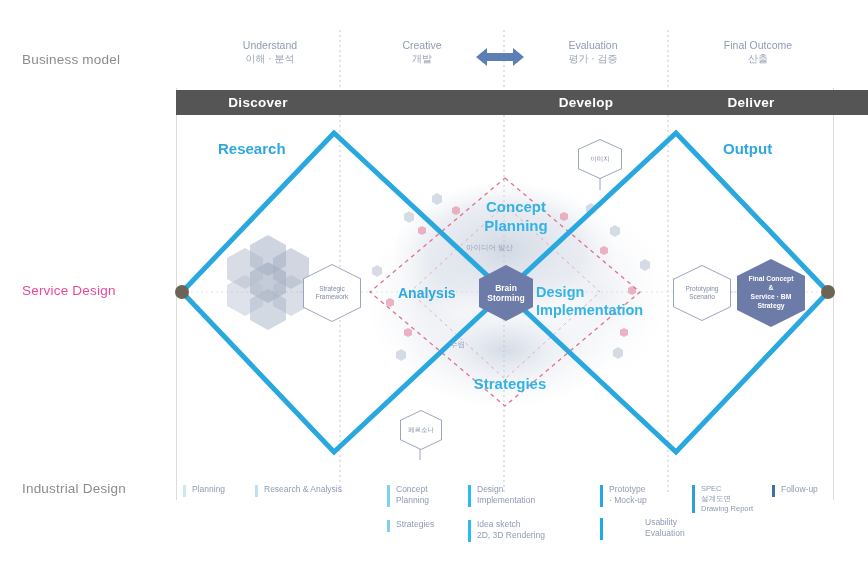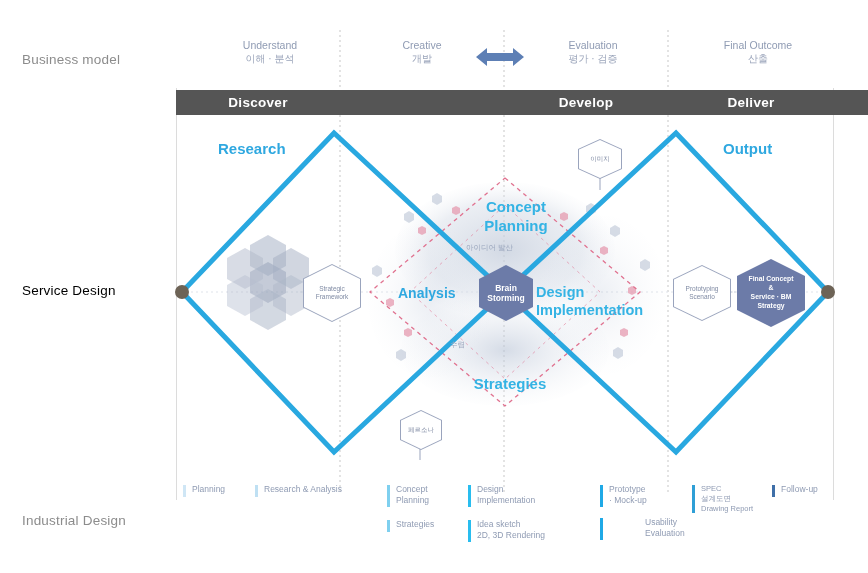--- a/index.html
+++ b/index.html
@@ -5,21 +5,21 @@
   html,body{margin:0;padding:0;background:#ffffff;}
   body{width:868px;height:573px;position:relative;overflow:hidden;
        font-family:"Liberation Sans","DejaVu Sans",sans-serif;
        -webkit-font-smoothing:antialiased;}
 
   #stage{position:absolute;left:0;top:0;width:868px;height:573px;}
 
   
   .rowlabel{position:absolute;font-size:13.5px;letter-spacing:.2px;white-space:nowrap;}
   .rowlabel.grey{color:#8c8c8c;}
-  .rowlabel.blue{color:#000000;}
+  .rowlabel.blue{color:#ec4899;}
 
   
   .topcol{position:absolute;text-align:center;color:#8f9bb3;line-height:1.35;}
   .topcol .en{font-size:10.5px;color:#8f9bb3;display:block;}
   .topcol .kr{font-size:10px;color:#9aa4ba;display:block;}
 
   
   #dbar{position:absolute;left:176px;top:90px;width:776px;height:25px;background:#555555;}
   #dbar .seg{position:absolute;top:0;height:25px;display:flex;align-items:center;
              justify-content:center;color:#ffffff;font-size:13.5px;font-weight:bold;
@@ -130,21 +130,21 @@
     <line x1="706" y1="292" x2="740" y2="292" stroke="#c8cedb" stroke-width="1" stroke-dasharray="2,2"></line>
     <line x1="300" y1="292" x2="332" y2="292" stroke="#c8cedb" stroke-width="1" stroke-dasharray="2,2"></line>
 
     <g transform="translate(476,48)">
       <path d="M0,9 L11,0 L11,5 L37,5 L37,0 L48,9 L37,18 L37,13 L11,13 L11,18 Z" fill="#5d7fb5"></path>
     </g>
   </svg>
 
   <div class="rowlabel grey" style="left:22px;top:52px;">Business model</div>
   <div class="rowlabel blue" style="left:22px;top:283px;">Service Design</div>
-  <div class="rowlabel grey" style="left:22px;top:481px;margin-top:32px;">Industrial Design</div>
+  <div class="rowlabel grey" style="left:22px;top:481px;">Industrial Design</div>
 
   <div class="topcol" style="left:205px;top:38px;width:130px;">
     <span class="en">Understand</span>
     <span class="kr">이해 · 분석</span>
   </div>
   <div class="topcol" style="left:362px;top:38px;width:120px;">
     <span class="en">Creative</span>
     <span class="kr">개발</span>
   </div>
   <div class="topcol" style="left:528px;top:38px;width:130px;">

